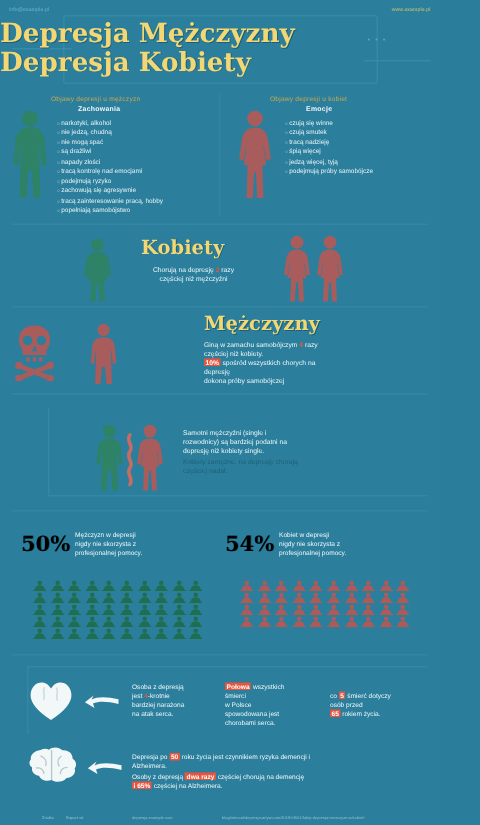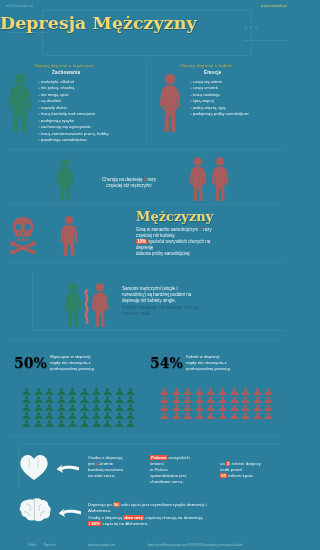--- a/index.html
+++ b/index.html
@@ -92,20 +92,21 @@
     <div class="site">www.example.pl</div>
   </div>
 
   <div class="frame"></div>
   <div class="frame-line-l"></div>
   <div class="frame-line-r"></div>
   <div class="dots">• • •</div>
 
   <div class="title">
     <div>Depresja Mężczyzny</div>
+    <div>Depresja Kobiety</div>
   </div>
 
   <div class="sym-head" style="left:34px;top:63px;">Objawy depresji u mężczyzn</div>
   <div class="sym-sub" style="left:52px;top:70px;">Zachowania</div>
   <div class="sym-list" id="men-sym" style="left:38px;top:79px;">
       <div>narkotyki, alkohol</div>
       <div>nie jedzą, chudną</div>
       <div>nie mogą spać</div>
       <div>są drażliwi</div>
       <div>napady złości</div>
@@ -150,20 +151,21 @@
 
   <div class="fig" style="left:52px;top:158px;">
     <svg width="26" height="44" viewBox="0 0 26 44">
       <g fill="#2e8265">
         <circle cx="13" cy="5.2" r="4.2"></circle>
         <path d="M13 10 C8 10 5.6 13 5.2 17.5 L4 26 L6.4 26.8 L7.8 19.5 L8.2 19.5 L6.6 28.6 L8.8 28.6 L8.2 43 L11.6 43 L12.4 31 L13.6 31 L14.4 43 L17.8 43 L17.2 28.6 L19.4 28.6 L17.8 19.5 L18.2 19.5 L19.6 26.8 L22 26 L20.8 17.5 C20.4 13 18 10 13 10 Z"></path>
       </g>
     </svg>
   </div>
 
+  <div class="bigname" style="left:94px;top:158px;">Kobiety</div>
   <div class="ktext" style="left:74px;top:177px;width:110px;">
     <span>Chorują na depresję</span>
     <span class="hl">2</span>
     <span>razy</span><br>
     <span>częściej niż mężczyźni</span>
   </div>
 
   <div class="fig" style="left:188px;top:156px;">
     <svg width="44" height="46" viewBox="0 0 44 46">
       <g fill="#a85c5c">

